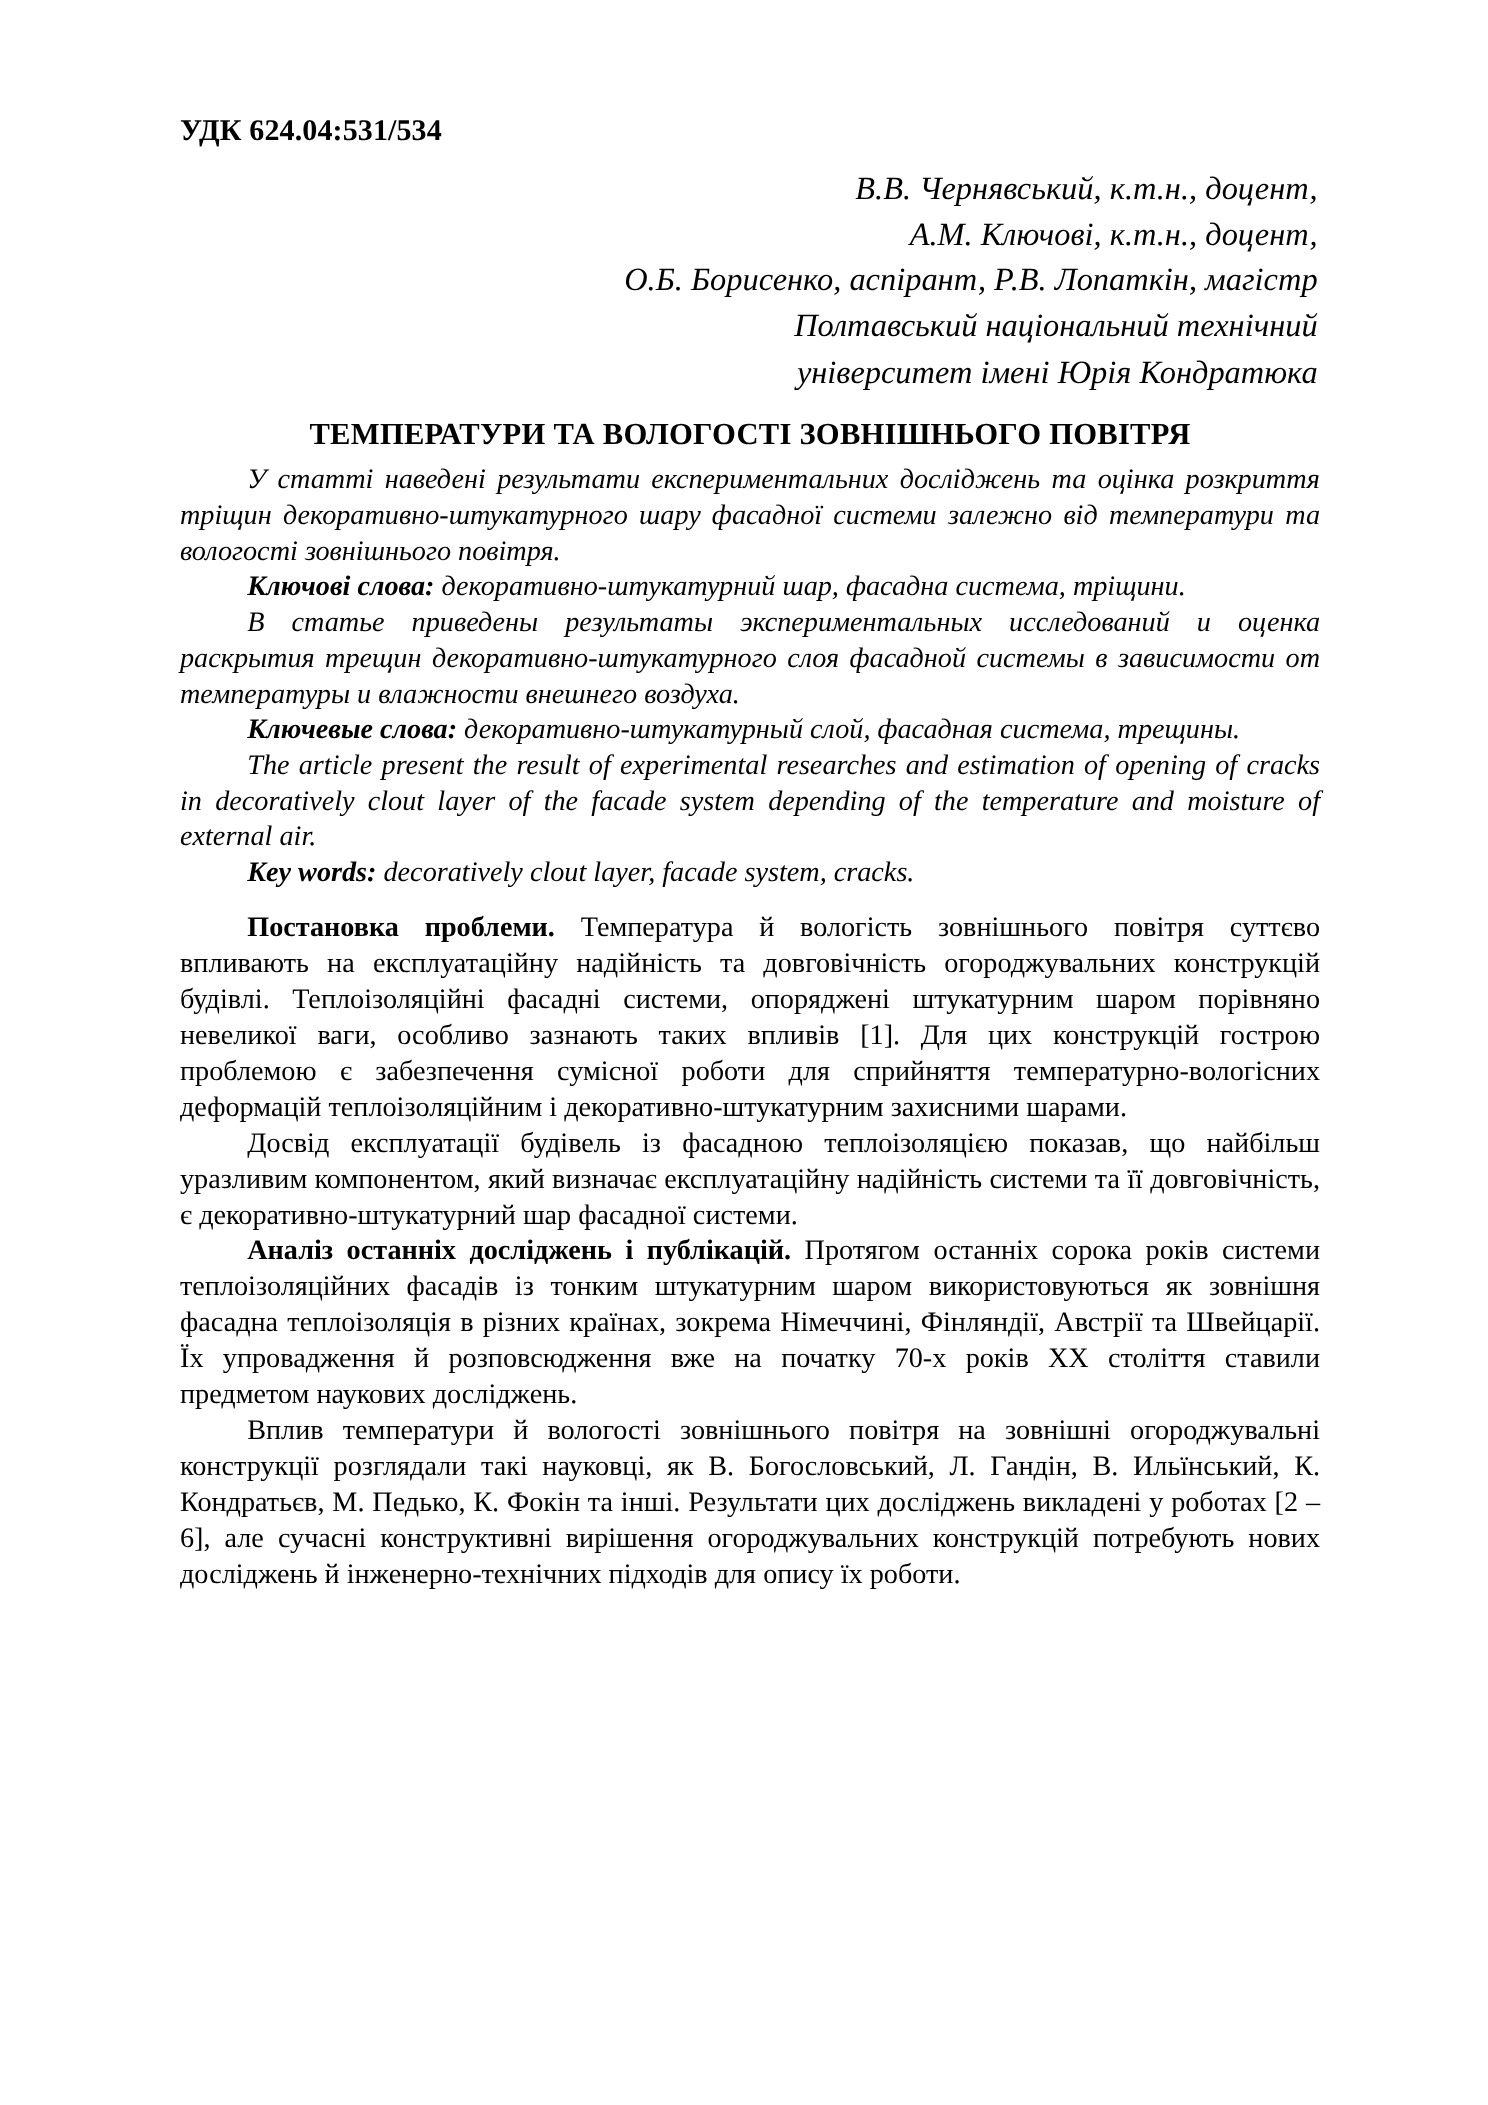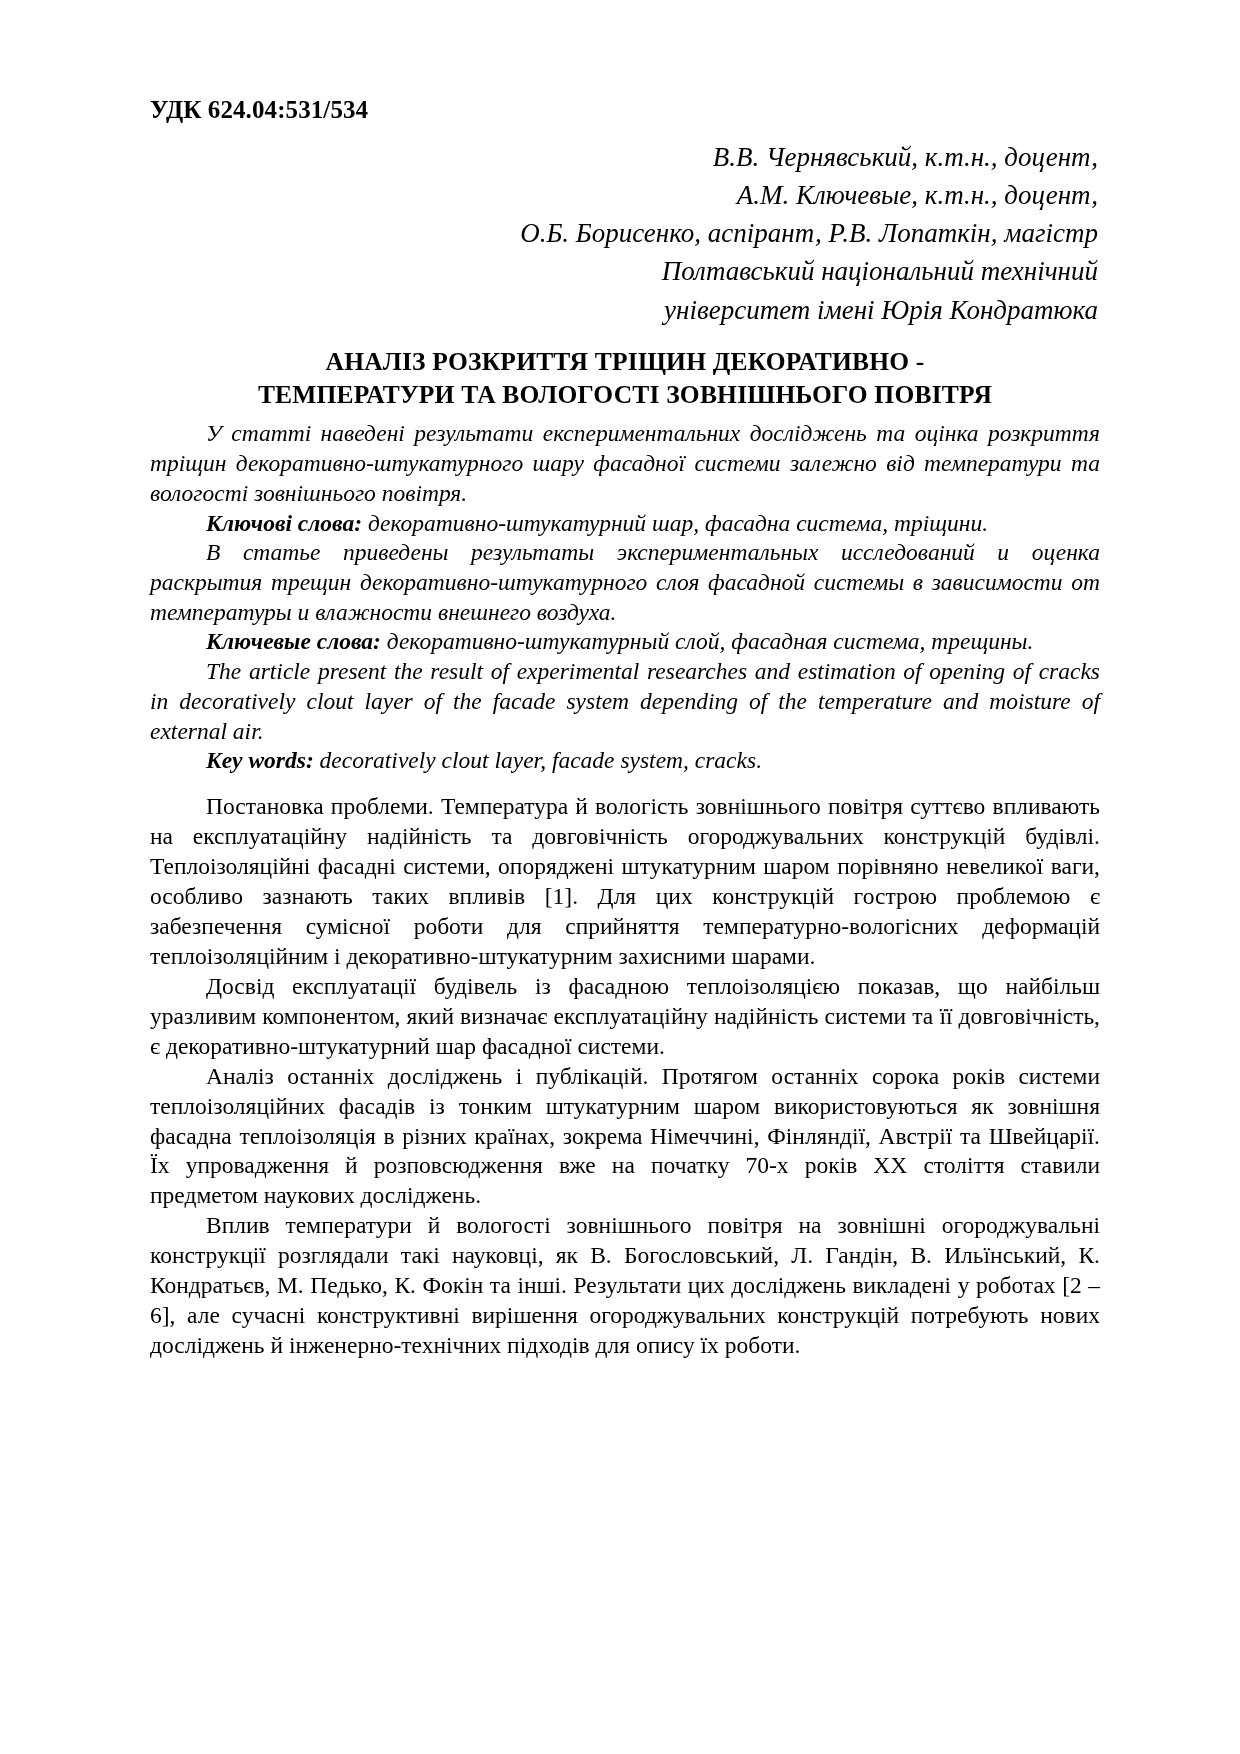--- a/index.html
+++ b/index.html
@@ -77,41 +77,40 @@
   .body-p {
     font-size: 23.5px;
     line-height: 1.275;
     text-align: justify;
     text-justify: inter-word;
     margin: 0;
     text-indent: 56px;
     hyphens: none;
   }
   .body-p .lead {
-    font-weight: normal;
+    font-weight: bold;
   }
   .gap-md { height: 16px; }
 </style>
 </head>
 <body>
 
 <div class="page">
 
   <div class="udc">УДК 624.04:531/534</div>
 
   <div class="authors">
     <span class="aline">В.В. Чернявський, к.т.н., доцент,</span>
-    <span class="aline">А.М. Ключевые, к.т.н., доцент,</span>
+    <span class="aline">А.М. Ключові, к.т.н., доцент,</span>
     <span class="aline">О.Б. Борисенко, аспірант, Р.В. Лопаткін, магістр</span>
     <span class="aline">Полтавський національний технічний</span>
     <span class="aline">університет імені Юрія Кондратюка</span>
   </div>
 
   <h1 class="title">
-    <span class="tline">АНАЛІЗ РОЗКРИТТЯ ТРІЩИН ДЕКОРАТИВНО -</span>
     <span class="tline">ТЕМПЕРАТУРИ ТА ВОЛОГОСТІ ЗОВНІШНЬОГО ПОВІТРЯ</span>
   </h1>
 
   <p class="abs">У статті наведені результати експериментальних досліджень та оцінка розкриття тріщин декоративно-штукатурного шару фасадної системи залежно від температури та вологості зовнішнього повітря.</p>
 
   <p class="abs"><span class="kw">Ключові слова:</span><span> декоративно-штукатурний шар, фасадна система, тріщини.</span></p>
 
   <p class="abs">В статье приведены результаты экспериментальных исследований и оценка раскрытия трещин декоративно-штукатурного слоя фасадной системы в зависимости от температуры и влажности внешнего воздуха.</p>
 
   <p class="abs"><span class="kw">Ключевые слова:</span><span> декоративно-штукатурный слой, фасадная система, трещины.</span></p>

